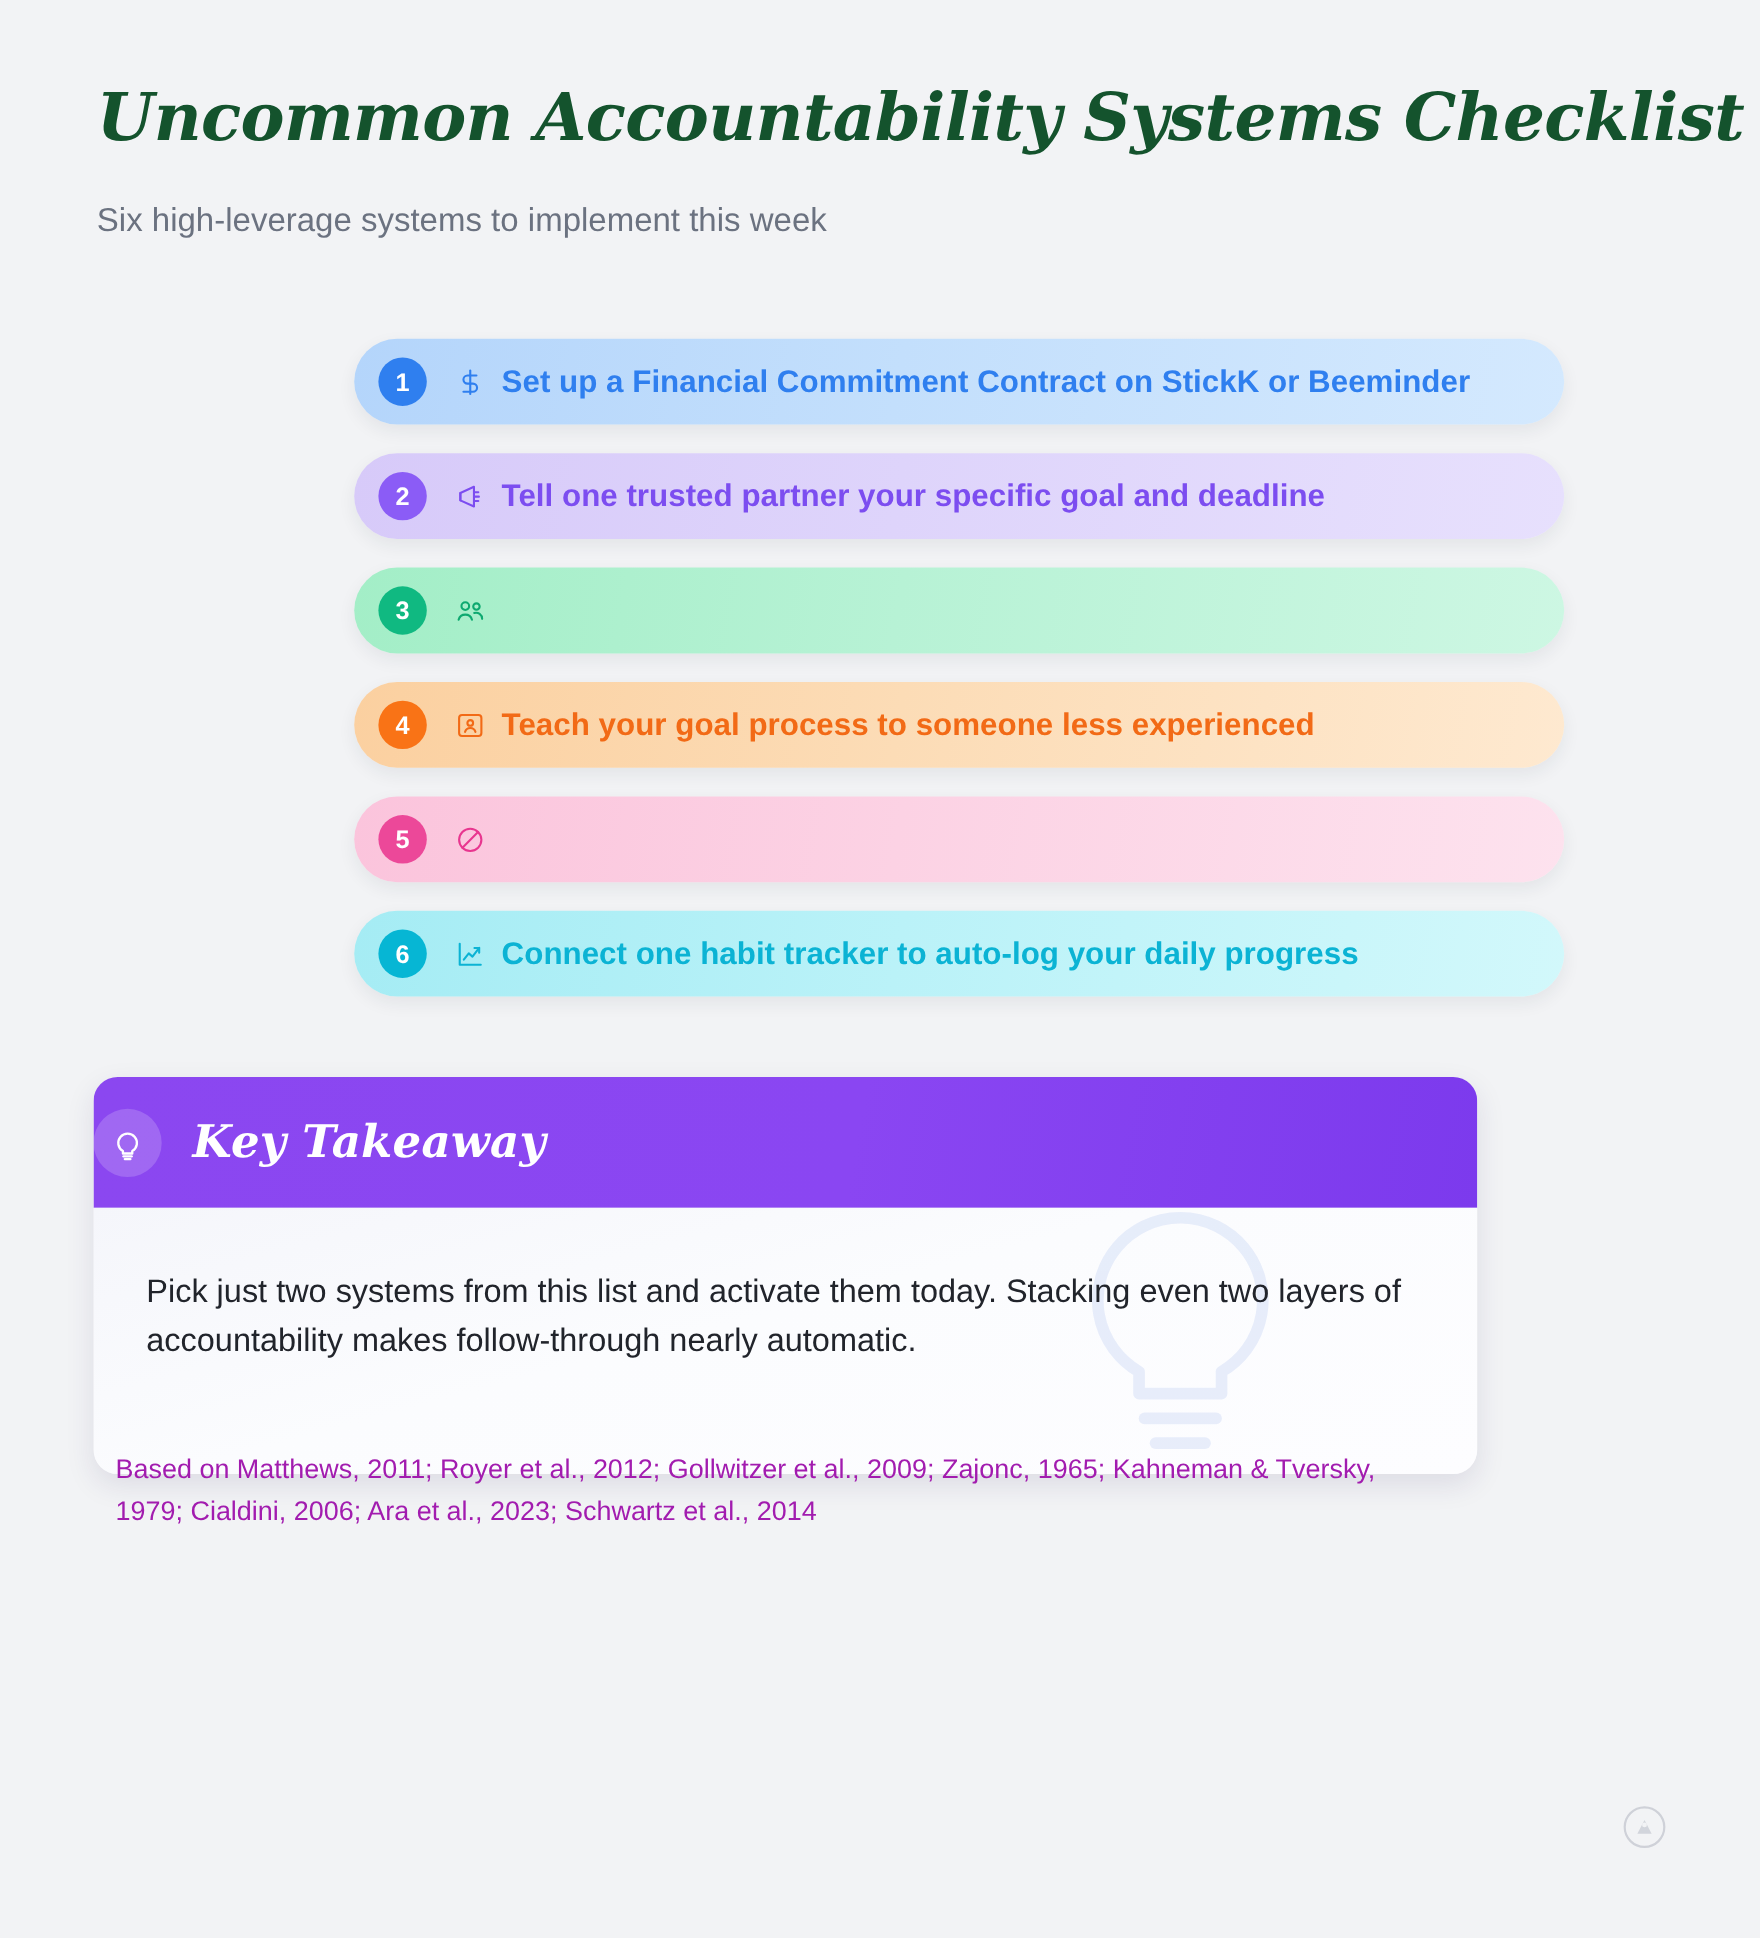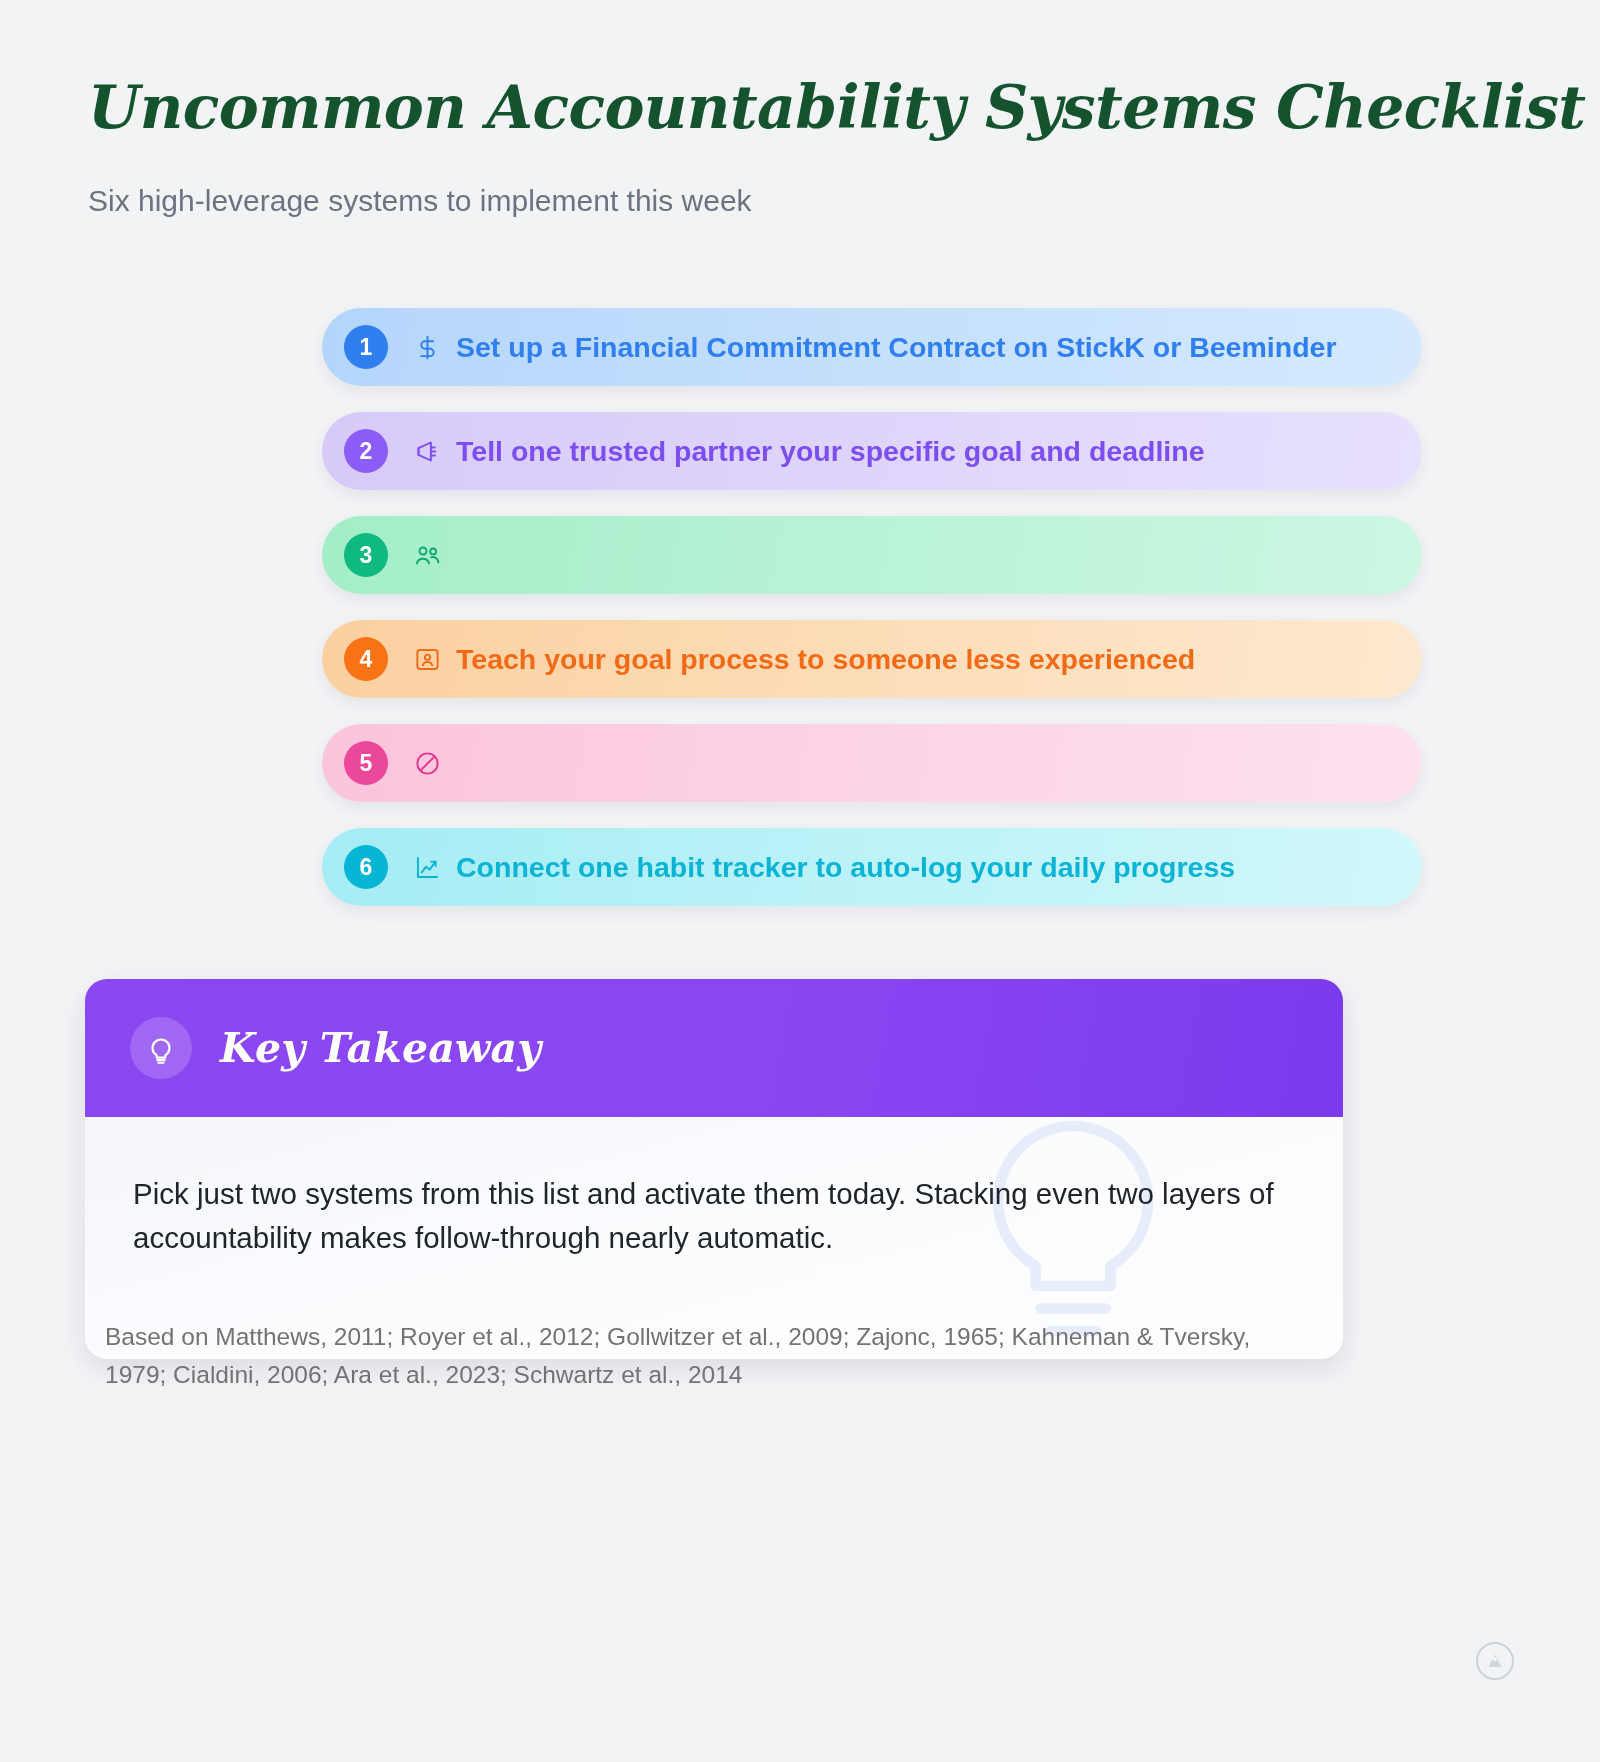--- a/index.html
+++ b/index.html
@@ -122,25 +122,24 @@
     position: absolute;
     left: 85px;
     top: 979px;
     width: 1258px;
     border-radius: 22px;
     overflow: hidden;
     box-shadow: 0 10px 26px rgba(40, 30, 90, 0.10);
   }
 
   .takeaway-head {
-    height: 138px;
+    height: 119px;
     background: linear-gradient(100deg, #8b47f0 0%, #8a46f2 55%, #7c3aed 100%);
     display: flex;
     align-items: center;
-    padding-left: 45px;
     position: relative;
     overflow: hidden;
   }
 
   .takeaway-icon-circle {
     width: 62px;
     height: 62px;
     border-radius: 50%;
     background: rgba(255,255,255,0.18);
     display: flex;
@@ -189,21 +188,21 @@
   }
 
   
   .footer {
     position: absolute;
     left: 105px;
     top: 1318px;
     width: 1210px;
     font-size: 24.5px;
     line-height: 1.55;
-    color: #737373;
+    color: #a21caf;
   }
 
   
   .logo {
     position: absolute;
     right: 86px;
     bottom: 82px;
     width: 38px;
     height: 38px;
     border-radius: 50%;

